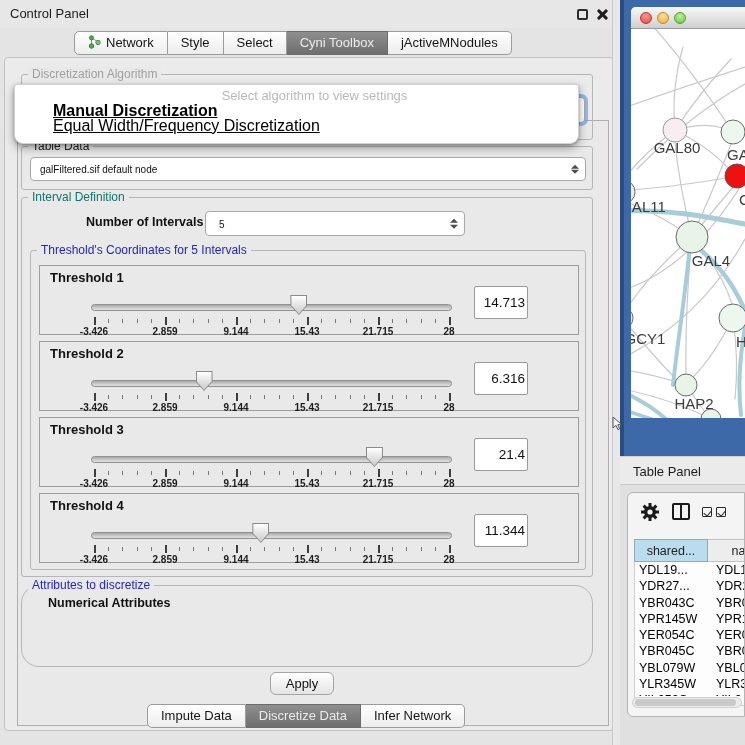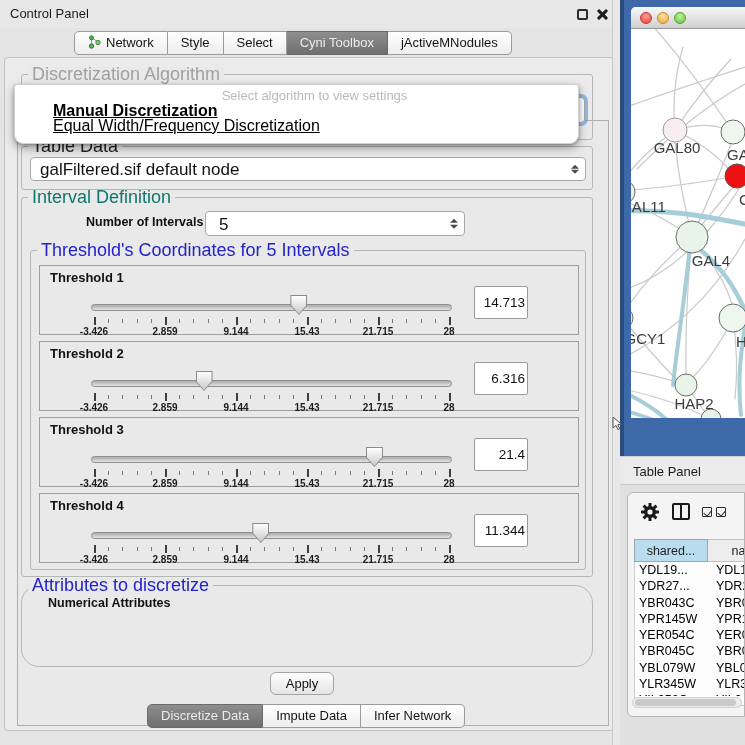--- a/index.html
+++ b/index.html
@@ -26,27 +26,27 @@
   .seg-icon{vertical-align:-2px;margin-right:5px;}
   .top-tabs{left:74px;top:31px;}
   .bottom-tabs{left:146px;top:703px;}
 
   .cp-outer{position:absolute;left:4px;top:57px;width:610px;height:674px;background:#ebebeb;
             border:1px solid #c2c2c2;border-radius:4px;}
   .cp-scrollpane{position:absolute;left:12px;top:62px;width:592px;height:606px;background:#e9e9e9;
                  border:1px solid #aeaeae;}
 
   .group{position:absolute;border:1px solid #b6b6b6;border-radius:3px;}
-  .gtitle{position:absolute;top:-8px;left:6px;background:#e9e9e9;padding:0 4px;font-size:18px;line-height:14px;}
+  .gtitle{position:absolute;top:-8px;left:6px;background:#e9e9e9;padding:0 4px;font-size:12px;line-height:14px;}
   .gtitle.gray{color:#a0a0a0;}
   .gtitle.green{color:#0f766e;}
   .gtitle.blue{color:#2323cc;}
 
   .g-algo{left:20px;top:73px;width:572px;height:66px;}
-  .combo{position:absolute;background:#fff;border:1px solid #a8a8a8;border-radius:4px;font-size:17px;}
+  .combo{position:absolute;background:#fff;border:1px solid #a8a8a8;border-radius:4px;font-size:10px;}
   .combo .cval{position:absolute;left:9px;top:0;line-height:23px;color:#111;white-space:nowrap;}
   .spinner{position:absolute;right:6px;top:50%;transform:translateY(-50%);}
   .spinner i{display:block;width:0;height:0;border-left:4px solid transparent;border-right:4px solid transparent;margin:1.5px 0;}
   .spinner .up{border-bottom:4.5px solid #4c4c4c;}
   .spinner .dn{border-top:4.5px solid #4c4c4c;}
   .combo-algo{left:28px;top:96px;width:556px;height:26px;box-shadow:0 0 0 3px rgba(95,156,233,.65);}
   .algo-popup{position:absolute;left:13px;top:83px;width:565px;height:60px;background:#fff;z-index:40;
               border:1px solid #d2d2d2;border-radius:3px 3px 9px 9px;
               box-shadow:0 4px 10px rgba(0,0,0,.35),0 1px 3px rgba(0,0,0,.25);padding-left:36px;}
   .popup-placeholder{text-align:center;color:#b9b9b9;font-size:13px;margin-top:3px;line-height:15px;}
@@ -368,22 +368,22 @@
         </div>
       </div>
 
       <div class="group g-attrs" style="left:16px;top:527px;width:572px;height:82px;">
         <span class="gtitle blue">Attributes to discretize</span>
         <span style="position:absolute;left:26px;top:10px;font-size:12.5px;font-weight:bold;">Numerical Attributes</span>
       </div>
 
       <button class="apply-btn" style="left:265px;top:614px;">Apply</button>
       <div class="seg-tabs bottom-tabs" id="bottom-tabs" style="left:142px;top:646px;">
+          <span class="seg">Impute Data</span>
           <span class="seg selected">Discretize Data</span>
-          <span class="seg">Impute Data</span>
           <span class="seg">Infer Network</span>
         </div>
 
       <div class="algo-popup" style="left:9px;top:26px;">
         <div class="popup-placeholder">Select algorithm to view settings</div>
         <div id="popup-items">
             <div class="popup-item bold">Manual Discretization</div>
             <div class="popup-item">Equal Width/Frequency Discretization</div>
           </div>
       </div>

